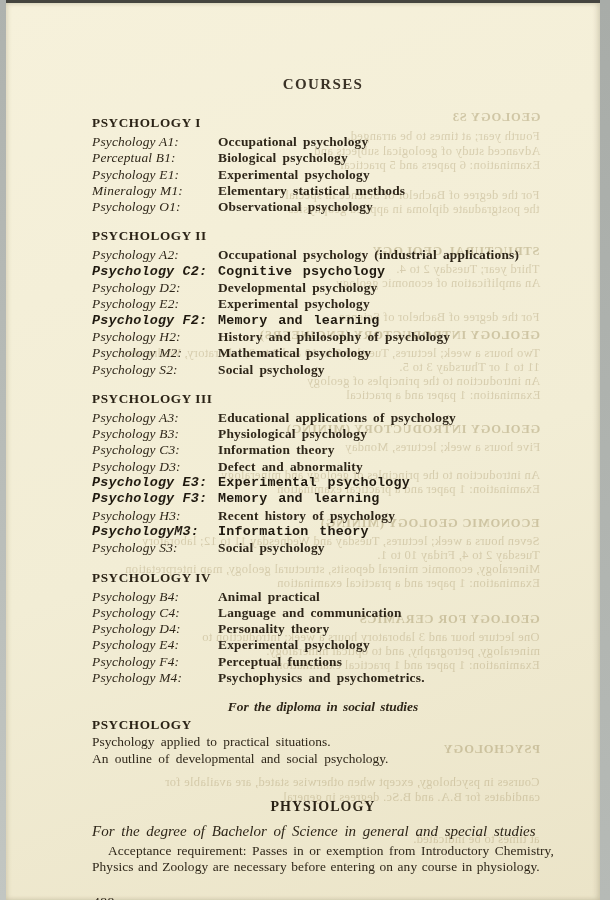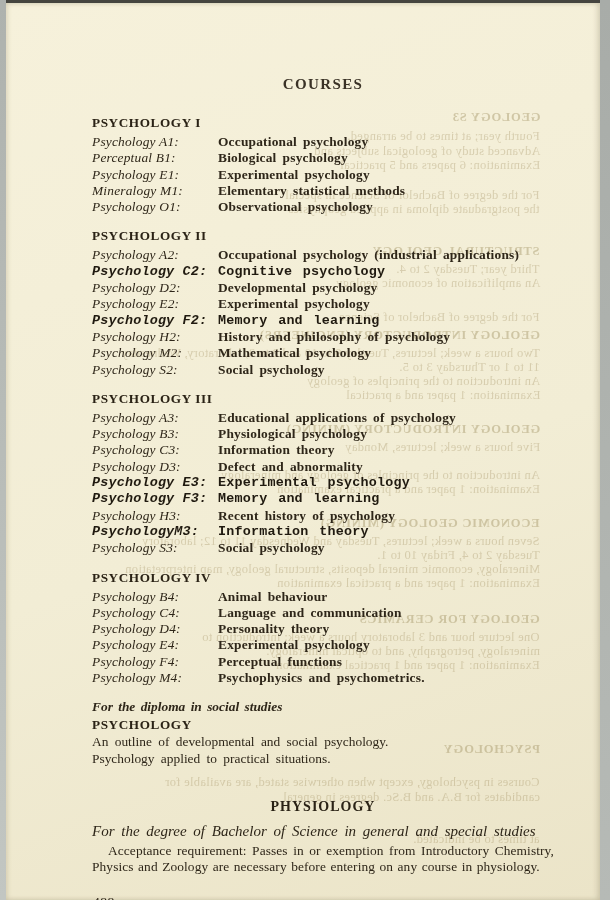--- a/index.html
+++ b/index.html
@@ -37,21 +37,21 @@
   .course-section{margin-top:13px;}
   .course-section.first{margin-top:22px;}
   .section-title{
     margin:3px 0 3px 0;font-size:13.2px;font-weight:700;letter-spacing:.6px;color:#2a2215;
   }
   .course-row{display:flex;line-height:16.3px;font-size:13.4px;justify-content:space-between;}
   .course-label{flex:0 0 126px;font-style:italic;letter-spacing:.2px;}
   .course-desc{flex:1;word-spacing:2.5px;letter-spacing:.2px;font-weight:bold;}
   .course-row.bold .course-label,.course-row.bold .course-desc{font-weight:700;color:#201a10;font-family:Liberation Mono, monospace;}
   .diploma{margin-top:12px;}
-  .diploma-intro{font-style:italic;font-weight:700;font-size:13.4px;line-height:17px;word-spacing:2px;}
+  .diploma-intro{font-style:italic;font-weight:700;font-size:13.4px;line-height:17px;word-spacing:2px;text-align:center;}
   .diploma-title{margin:2px 0 1px 0;font-size:13.2px;font-weight:700;letter-spacing:.6px;color:#2a2215;}
   .diploma-line{font-size:13.4px;line-height:16.5px;word-spacing:3px;}
   .physiology{margin-top:32px;}
   .physiology-title{text-align:center;font-size:14px;font-weight:600;letter-spacing:1px;color:#2a2215;}
   .physiology-subtitle{margin-top:8px;font-style:italic;font-weight:400;font-size:15px;line-height:17px;word-spacing:3px;}
   .physiology-paragraph{
     margin-top:3px;font-size:13.4px;line-height:15.8px;
     text-align:justify;text-indent:16px;word-spacing:1px;letter-spacing:.1px;
   }
   .page-number{position:absolute;left:87px;top:891px;font-size:13.5px;letter-spacing:.5px;color:#2a2215;}
@@ -228,21 +228,21 @@
   </div>
 </div>
   </section>
 
   <section class="course-section">
     <h2 class="section-title">PSYCHOLOGY IV</h2>
     <div class="rows">
 
   <div class="course-row">
     <span class="course-label">Psychology B4:</span>
-    <span class="course-desc">Animal behaviour</span>
+    <span class="course-desc">Animal practical</span>
   </div>
 
   <div class="course-row">
     <span class="course-label">Psychology C4:</span>
     <span class="course-desc">Language and communication</span>
   </div>
 
   <div class="course-row">
     <span class="course-label">Psychology D4:</span>
     <span class="course-desc">Personality theory</span>
@@ -262,22 +262,22 @@
     <span class="course-label">Psychology M4:</span>
     <span class="course-desc">Psychophysics and psychometrics.</span>
   </div>
 </div>
   </section>
 </div>
 
     <div class="diploma">
       <div class="diploma-intro">For the diploma in social studies</div>
       <div class="diploma-title">PSYCHOLOGY</div>
+      <div class="diploma-line">Psychology applied to practical situations.</div>
       <div class="diploma-line">An outline of developmental and social psychology.</div>
-      <div class="diploma-line">Psychology applied to practical situations.</div>
     </div>
 
     <div class="physiology">
       <div class="physiology-title">PHYSIOLOGY</div>
       <div class="physiology-subtitle">For the degree of Bachelor of Science in general and special studies</div>
       <div class="physiology-paragraph">Acceptance requirement: Passes in or exemption from Introductory Chemistry, Physics and Zoology are necessary before entering on any course in physiology.</div>
     </div>
   </div>
 
   <div class="page-number">488</div>

